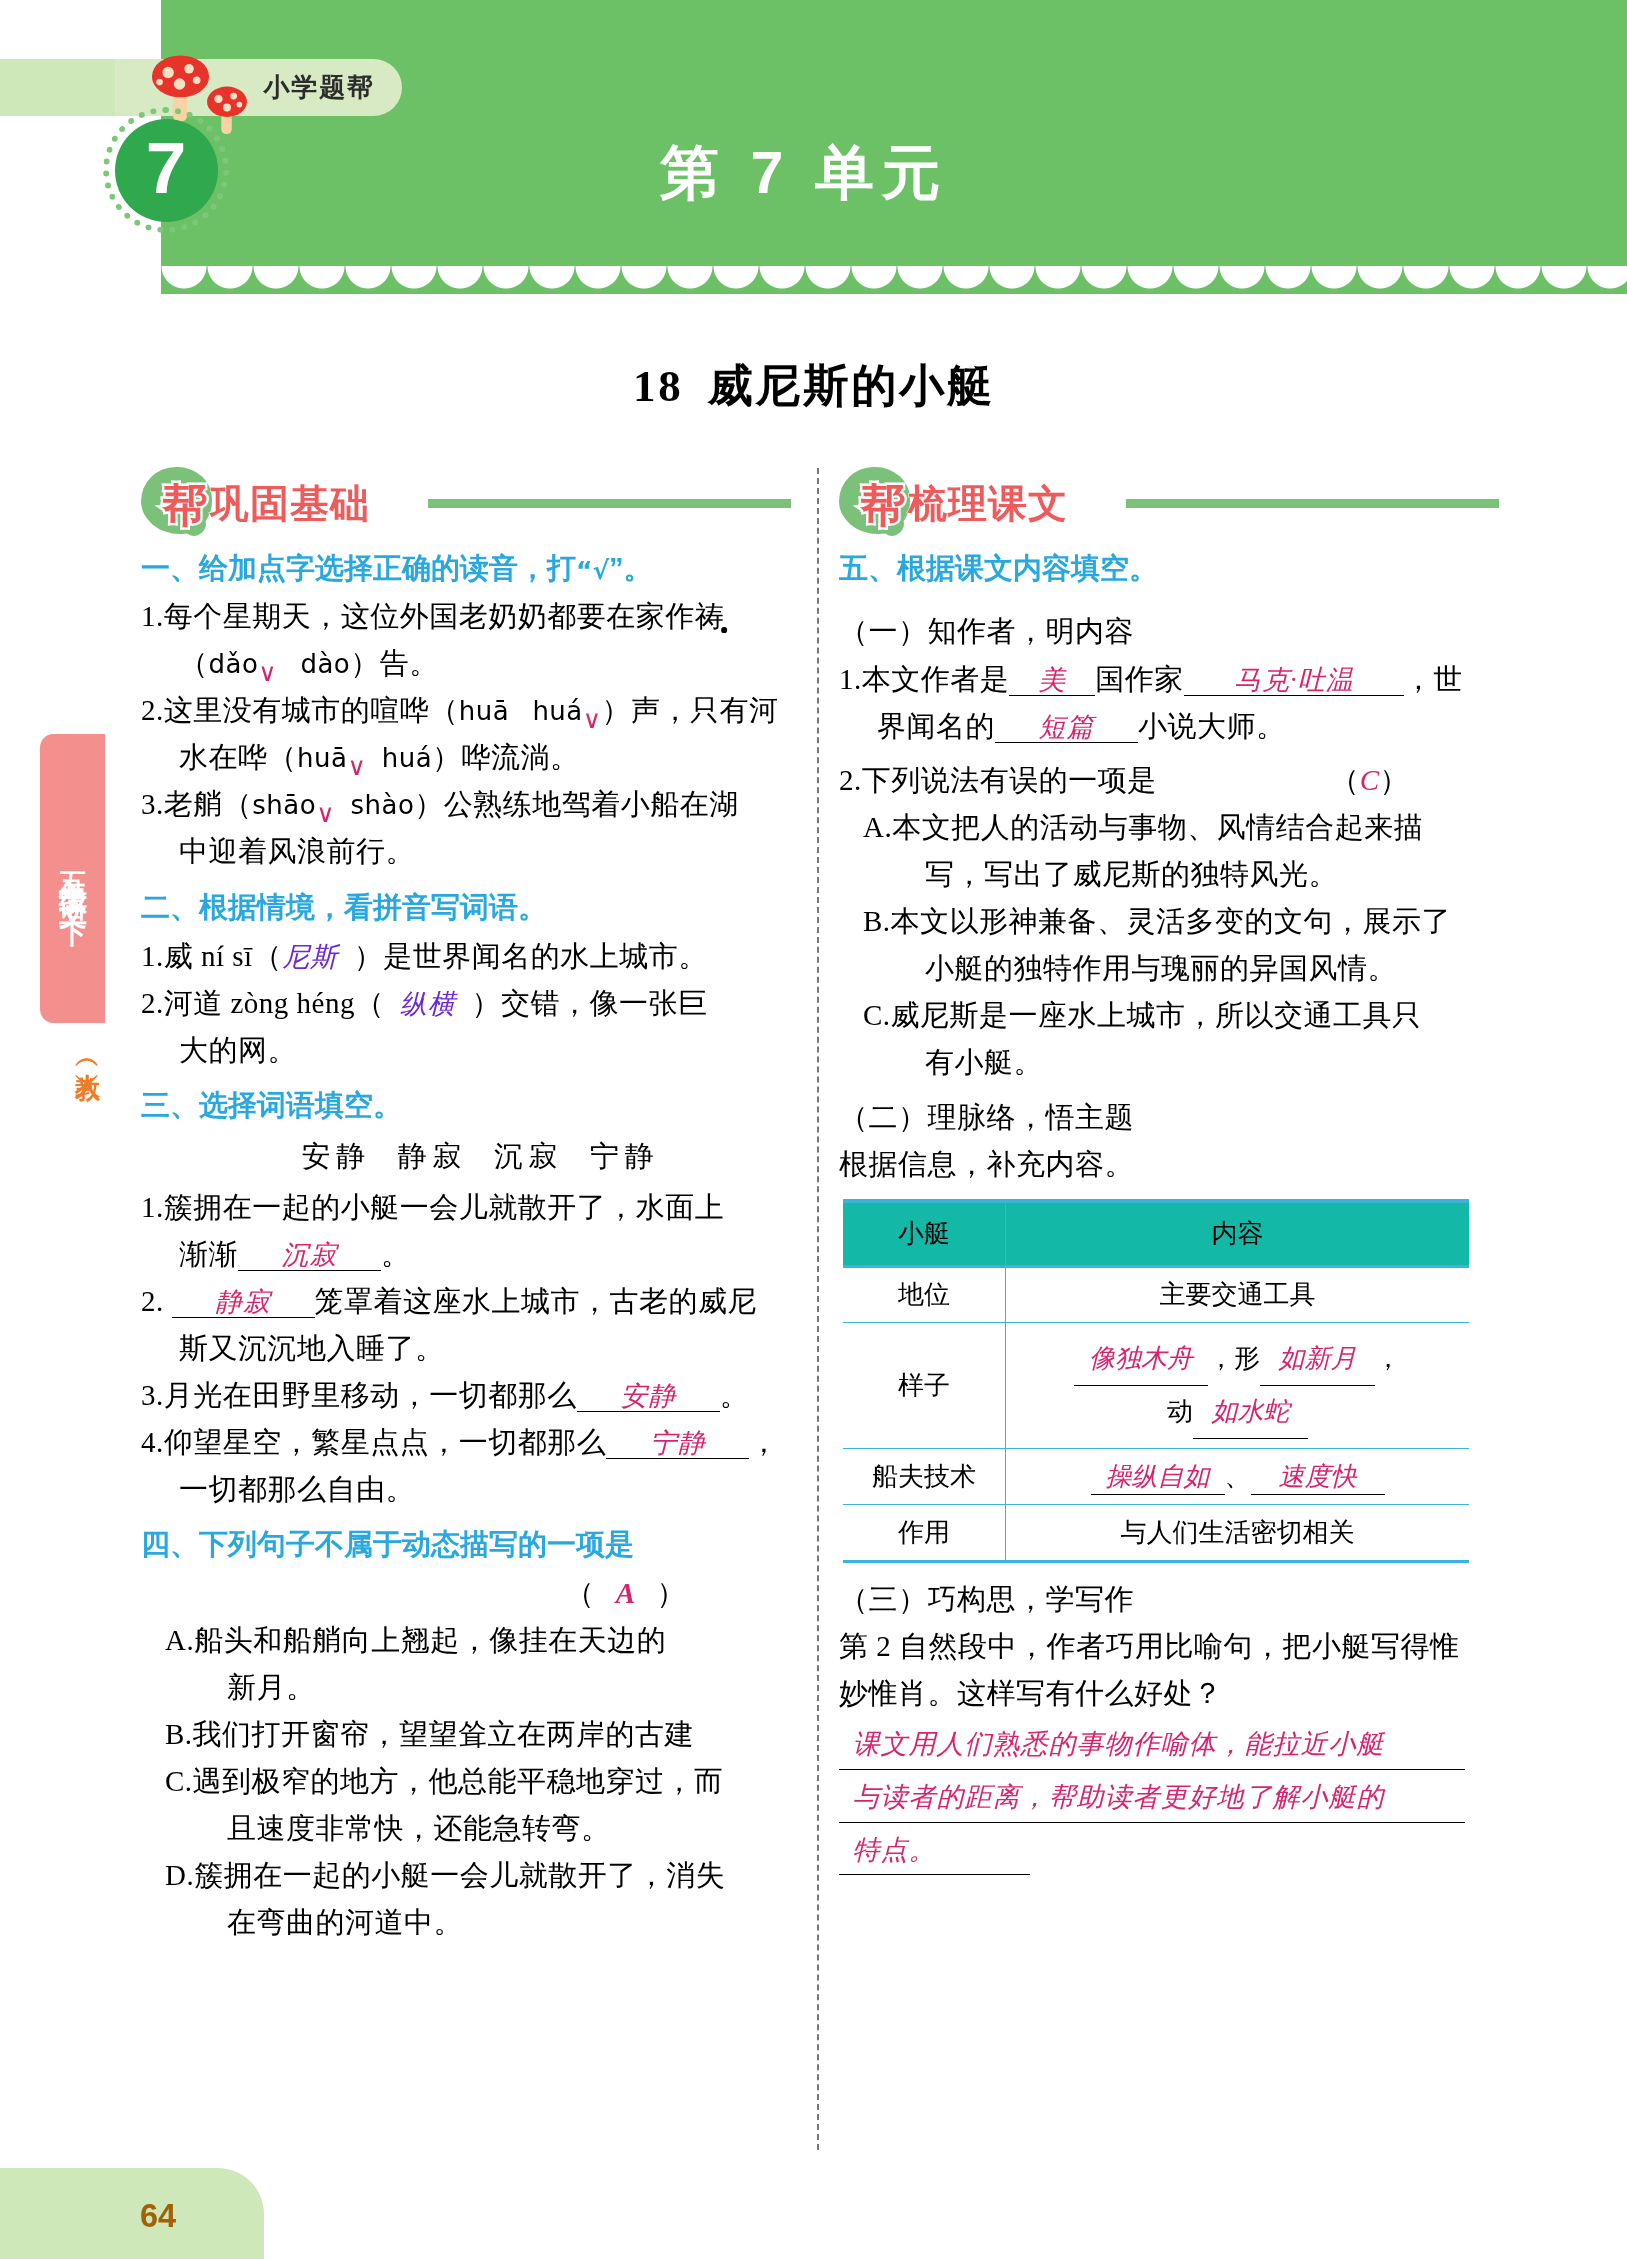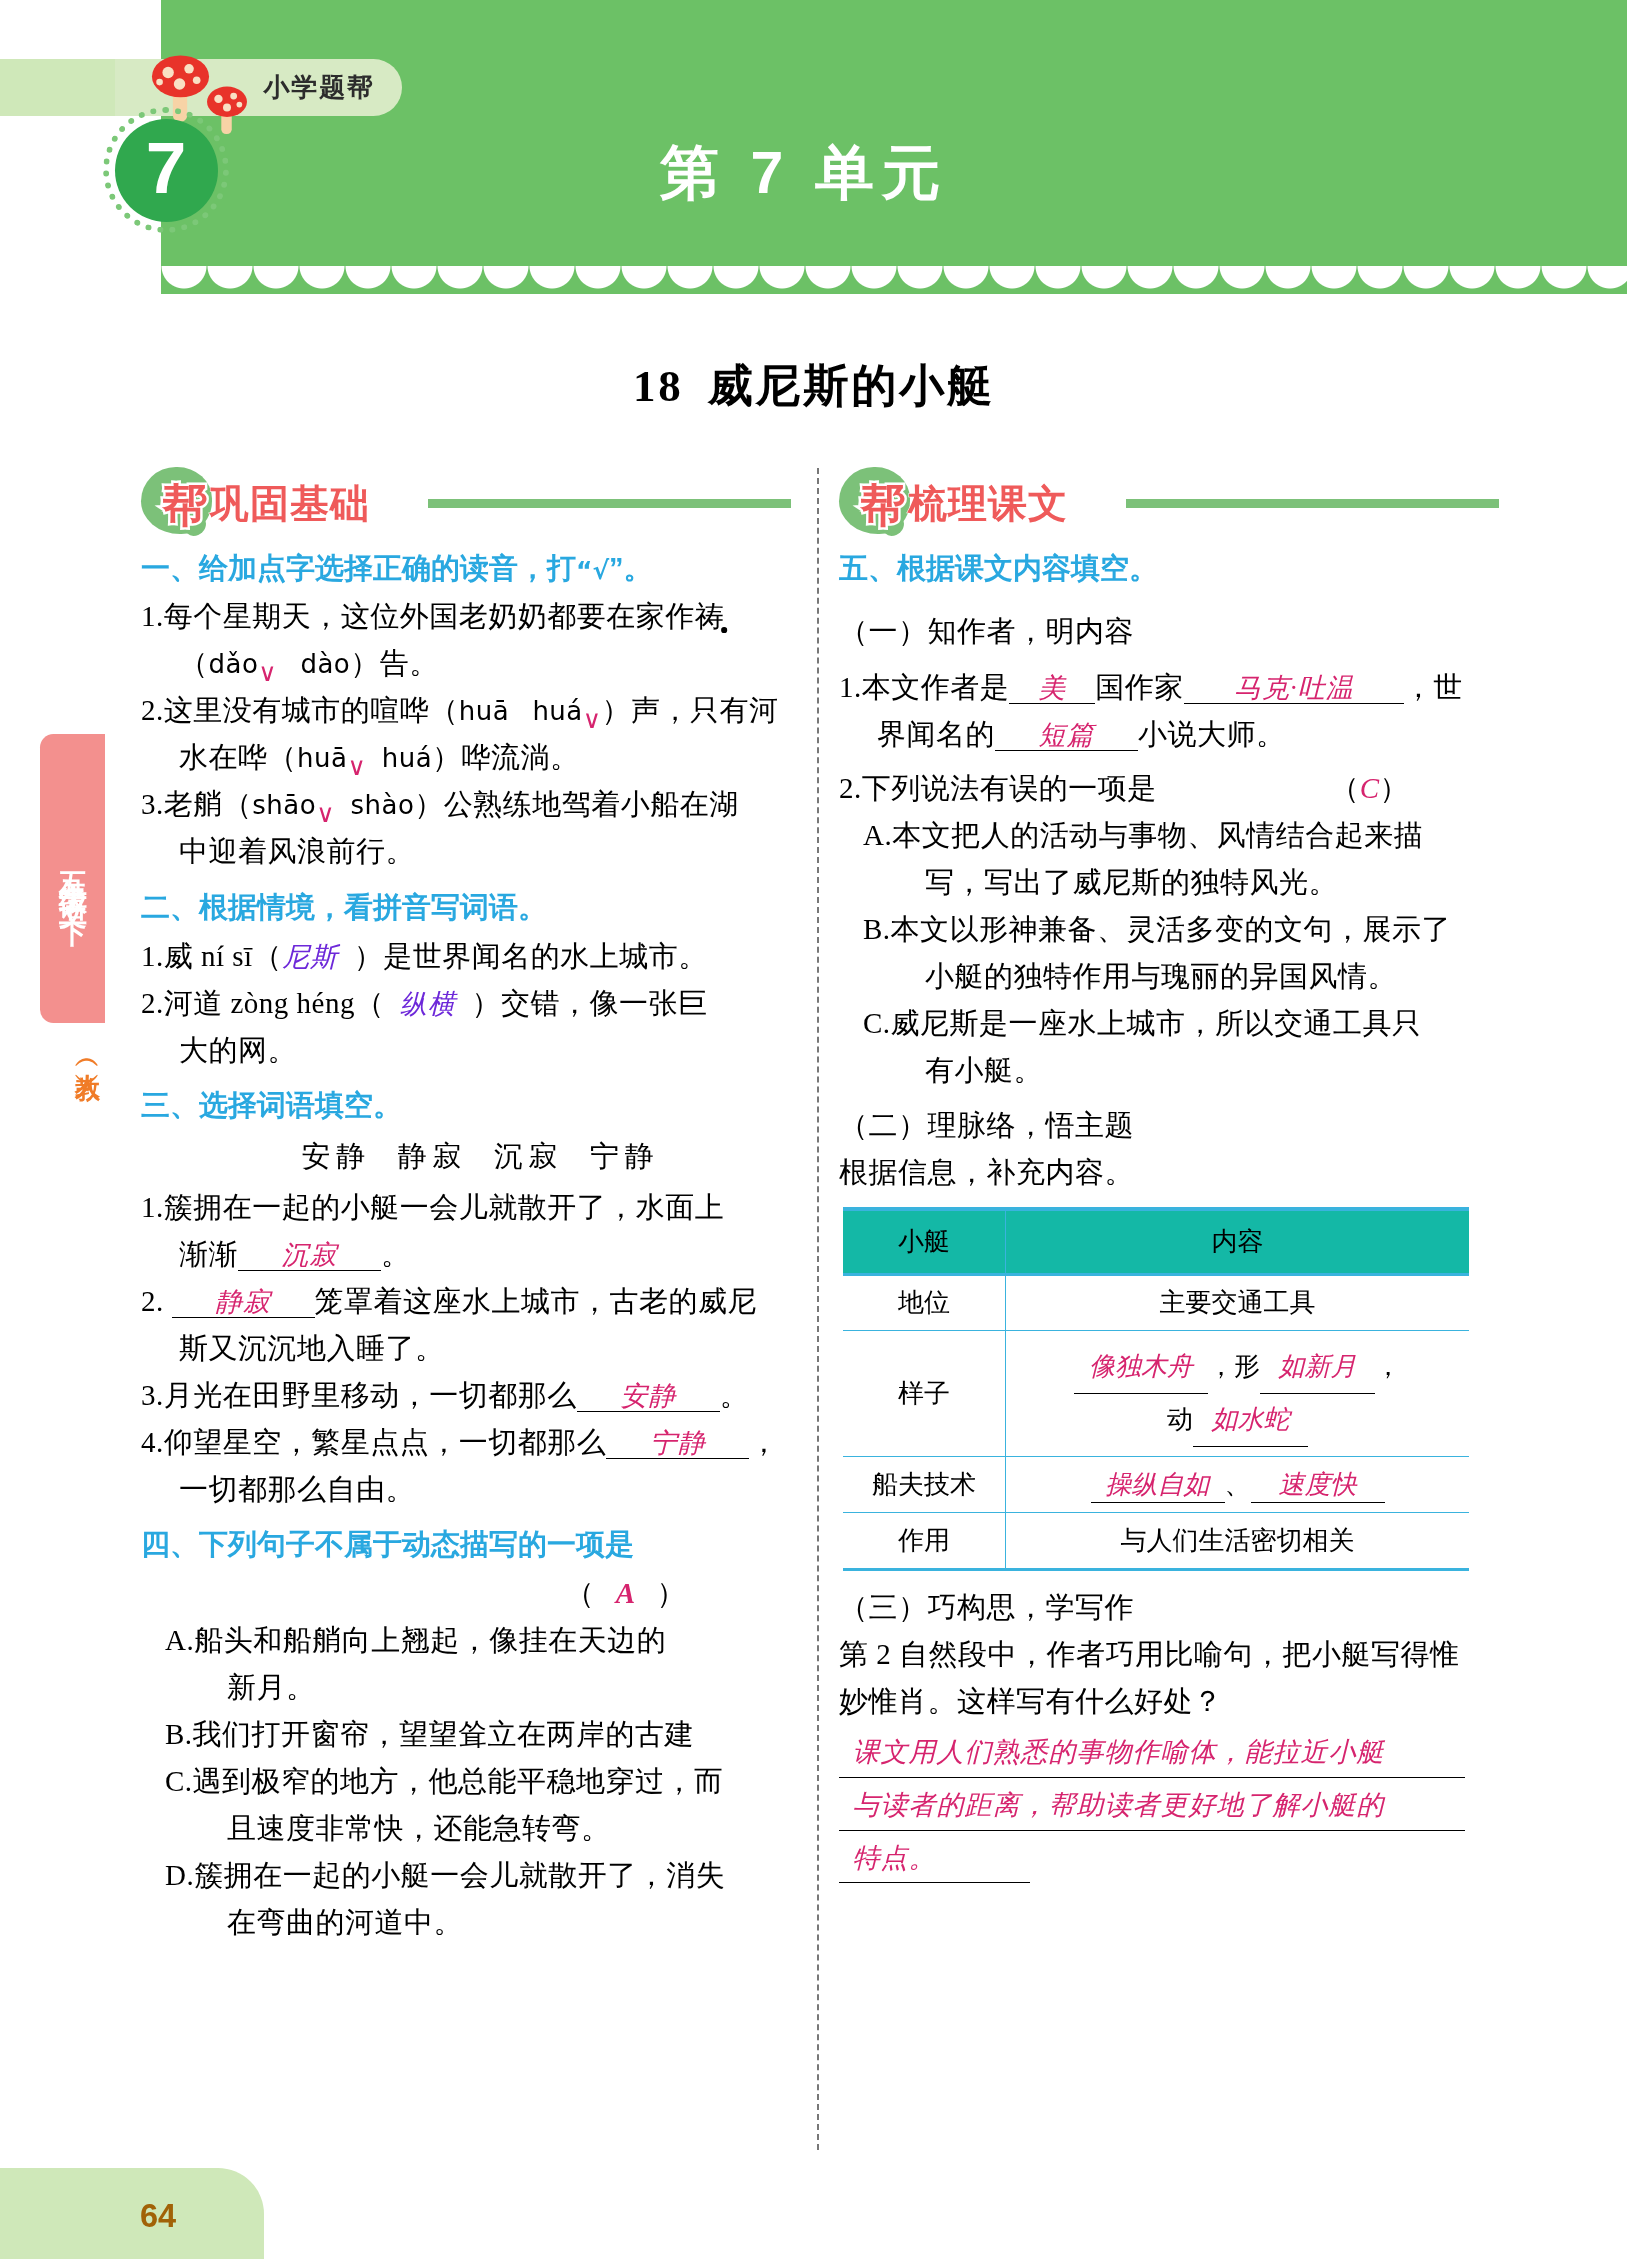--- a/index.html
+++ b/index.html
@@ -559,21 +559,21 @@
       <div class="badge-blob"></div>
       <div class="badge-bang">帮</div>
       <div class="badge-label">梳理课文</div>
       <div class="badge-rule rule-right"></div>
     </div>
 
     <div class="qhead">五、根据课文内容填空。</div>
 
     <div class="line" style="margin-top:18px;">（一）知作者，明内容</div>
 
-    <div class="line" style="margin-top:9px;">
+    <div class="line" style="margin-top:1px;">
       <span class="num">1.</span><span>本文作者是</span><span class="blank b90">美</span><span>国作家</span><span class="blank b230">马克·吐温</span><span>，世</span>
     </div>
     <div class="line indent">
       <span>界闻名的</span><span class="blank b150">短篇</span><span>小说大师。</span>
     </div>
 
     <div class="line" style="margin-top:7.6px;">
       <span class="num">2.</span><span>下列说法有误的一项是</span>
       <span style="float:right;padding-right:90px;">（<span class="paren-ans">C</span>）</span>
     </div>

